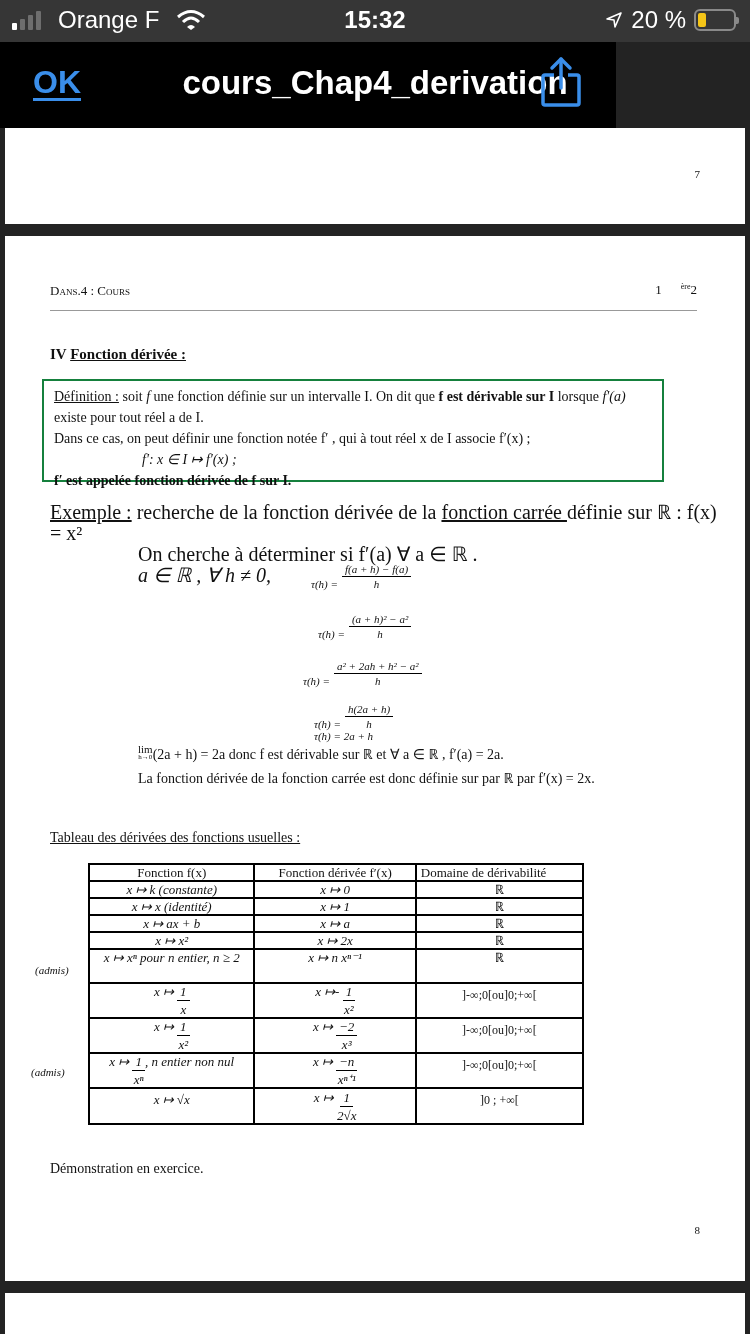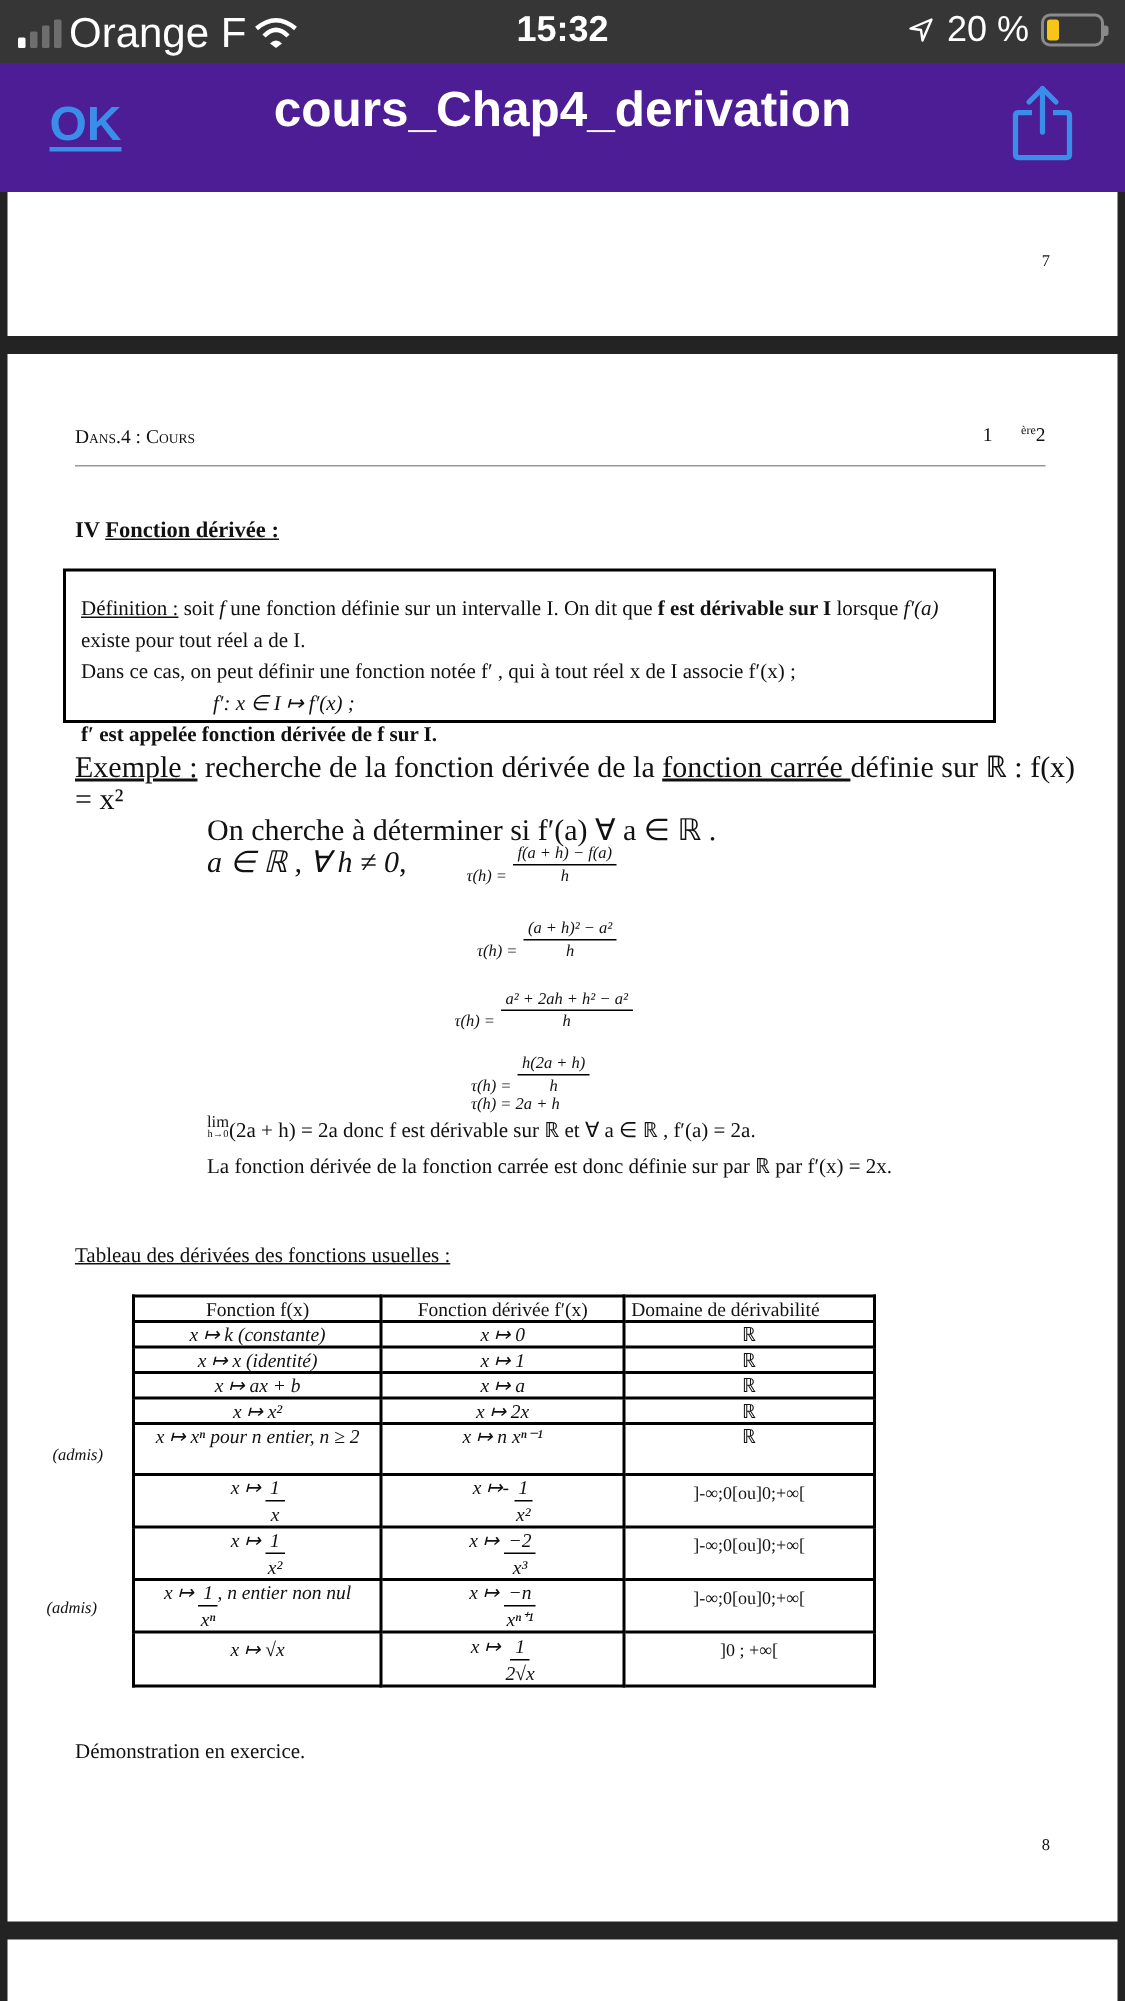--- a/index.html
+++ b/index.html
@@ -2,56 +2,56 @@
 <html><head>
 <meta charset="utf-8">
 <style>
   * { box-sizing: border-box; margin: 0; padding: 0; }
   html, body { width: 750px; height: 1334px; overflow: hidden; background: #232323; }
   body { position: relative; font-family: "Liberation Serif", serif; color: #111; }
 
   
   .statusbar { position: absolute; left: 0; top: 0; width: 750px; height: 42px; background: #363636; color: #fff;
     font-family: "Liberation Sans", sans-serif; }
-  .sb-left { position: absolute; left: 12px; top: 6px; display: flex; align-items: center; gap: 5px; font-size: 28px; }
+  .sb-left { position: absolute; left: 12px; top: 6px; display: flex; align-items: center; gap: 17px; font-size: 24px; }
   .signal { display: flex; align-items: flex-end; gap: 3px; height: 20px; }
   .signal span { width: 5px; background: #6e6e6e; border-radius: 1px; }
   .signal span.on { background: #fff; }
   .sb-time { position: absolute; left: 0; width: 750px; top: 6px; text-align: center; font-size: 24px; font-weight: bold; pointer-events: none; }
   .sb-right { position: absolute; right: 14px; top: 6px; display: flex; align-items: center; gap: 8px; font-size: 24px; }
   .battery { width: 42px; height: 22px; border: 2px solid #8a8a8a; border-radius: 6px; position: relative; padding: 2px; }
   .battery::after { content: ""; position: absolute; right: -5px; top: 6px; width: 3px; height: 7px; background: #8a8a8a; border-radius: 0 2px 2px 0; }
   .battery .lvl { width: 8px; height: 100%; background: #f5c518; border-radius: 2px; }
 
   
-  .navbar { position: absolute; left: 0; top: 42px; width: 750px; height: 86px; background: #4c1d95; color: #fff;
+  .navbar { position: absolute; left: 0; top: 42px; width: 616px; height: 86px; background: #000000; color: #fff;
     font-family: "Liberation Sans", sans-serif; }
   .nav-ok { position: absolute; left: 33px; top: 22px; font-size: 32px; font-weight: bold; color: #3a8eea; text-decoration: underline; text-underline-offset: 5px; cursor: pointer; }
-  .nav-title { position: absolute; left: 0; width: 750px; top: 12px; text-align: center; font-size: 33px; font-weight: bold; pointer-events: none; }
+  .nav-title { position: absolute; left: 0; width: 750px; top: 22px; text-align: center; font-size: 33px; font-weight: bold; pointer-events: none; }
   .nav-share { position: absolute; right: 34px; top: 14px; width: 42px; height: 52px; cursor: pointer; }
 
   
   .page { position: absolute; left: 5px; width: 740px; background: #fff; }
   .page1 { top: 128px; height: 96px; }
   .page2 { top: 236px; height: 1045px; }
   .page3 { top: 1293px; height: 60px; }
 
   .pgnum { position: absolute; font-size: 11px; }
   .p1num { right: 45px; top: 40px; }
   .p2num { right: 45px; top: 988px; }
 
   .hdr-left { position: absolute; left: 45px; top: 47px; font-size: 13px; font-variant: small-caps; }
   .hdr-right { position: absolute; right: 48px; top: 46px; font-size: 13px; }
   .hdr-right sup { font-size: 8px; padding-left: 19px; }
   .hdr-rule { position: absolute; left: 45px; right: 48px; top: 74px; border-top: 1px solid #999; }
 
   .sec-title { position: absolute; left: 45px; top: 110px; font-size: 15px; font-weight: bold; }
   .sec-title u { text-decoration: underline; }
 
-  .defbox { position: absolute; left: 37px; top: 143px; width: 622px; height: 103px; border: 2px solid #000000; padding: 15px 10px; font-size: 14px; line-height: 21px; }
+  .defbox { position: absolute; left: 37px; top: 143px; width: 622px; height: 103px; border: 2px solid #15803d; padding: 5px 10px; font-size: 14px; line-height: 21px; }
   .defbox .ind { padding-left: 88px; }
   .it { font-style: italic; }
   .b { font-weight: bold; }
   .u { text-decoration: underline; }
 
   .ex { position: absolute; left: 45px; top: 266px; font-size: 20px; line-height: 21px; width: 680px; }
   .ex .ind { padding-left: 88px; }
 
   .frac-line { position: absolute; font-size: 11px; font-style: italic; display: flex; align-items: flex-end; gap: 4px; }
   .frac { display: inline-flex; flex-direction: column; align-items: center; }

